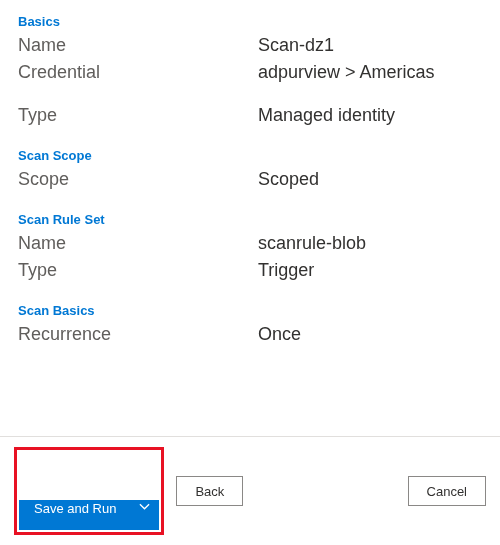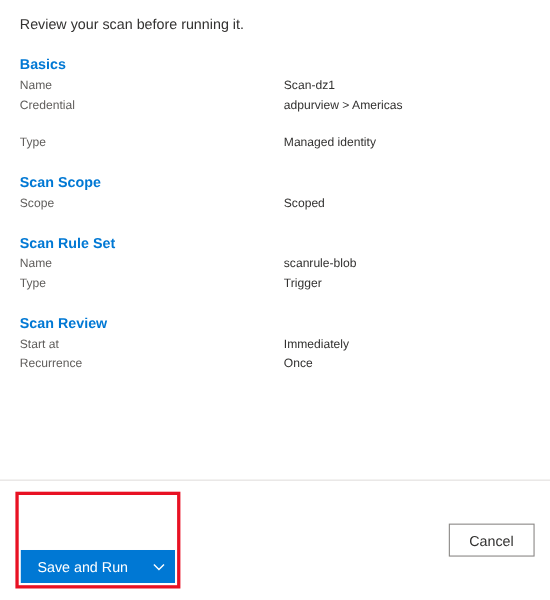--- a/index.html
+++ b/index.html
@@ -29,21 +29,21 @@
   }
   .section-head {
     color: #0078d4;
     font-size: 13px;
     font-weight: 600;
     margin-bottom: 6px;
   }
   .row {
     display: flex;
     margin-bottom: 6px;
-    font-size: 11px;
+    font-size: 18px;
   }
   .row .lbl {
     width: 240px;
     color: #605e5c;
     flex-shrink: 0;
   }
   .row .val {
     color: #323130;
   }
   .section {
@@ -64,21 +64,21 @@
     padding: 2px;
     display: inline-block;
     margin-right: 12px;
   }
   .btn-primary {
     background: #0078d4;
     color: #fff;
     border: 1px solid #0078d4;
     height: 30px;
     display: inline-flex;
-    align-items: center;
+    align-items: flex-start;
     font-size: 13px;
     cursor: pointer;
     margin-top: 48px;
   }
   .btn-primary .main {
     padding: 0 14px;
     display: flex;
     align-items: center;
   }
   .btn-primary .divider {
@@ -100,21 +100,20 @@
     font-size: 13px;
     cursor: pointer;
   }
   .spacer { flex: 1; }
   svg.chev-down { width: 11px; height: 11px; }
 </style>
 </head>
 <body>
 
 <div class="page">
-  <div class="subtitle">Review your scan before running it.</div>
 
   <div class="section">
     <div class="section-head">Basics</div>
     <div class="row">
       <div class="lbl">Name</div>
       <div class="val">Scan-dz1</div>
     </div>
     <div class="row">
       <div class="lbl">Credential</div>
       <div class="val">adpurview &gt; Americas</div>
@@ -142,39 +141,36 @@
       <div class="lbl">Name</div>
       <div class="val">scanrule-blob</div>
     </div>
     <div class="row">
       <div class="lbl">Type</div>
       <div class="val">Trigger</div>
     </div>
   </div>
 
   <div class="section">
-    <div class="section-head">Scan Review</div>
-    <div class="row">
-      <div class="lbl">Start at</div>
-      <div class="val">Immediately</div>
-    </div>
+    <div class="section-head">Scan Basics</div>
     <div class="row">
       <div class="lbl">Recurrence</div>
       <div class="val">Once</div>
     </div>
   </div>
 
   <div class="footer">
     <span class="highlight-box">
       <span class="btn-primary">
         <span class="main">Save and Run</span>
         <span class="divider"></span>
         <span class="chev">
           <svg class="chev-down" viewBox="0 0 12 12">
             <path d="M1 3.5 L6 8.5 L11 3.5" fill="none" stroke="#fff" stroke-width="1.4"></path>
           </svg>
         </span>
       </span>
     </span>
+    <button class="btn-secondary">Back</button>
     <span class="spacer"></span>
     <button class="btn-secondary">Cancel</button>
   </div>
 </div>
 
 </body></html>

